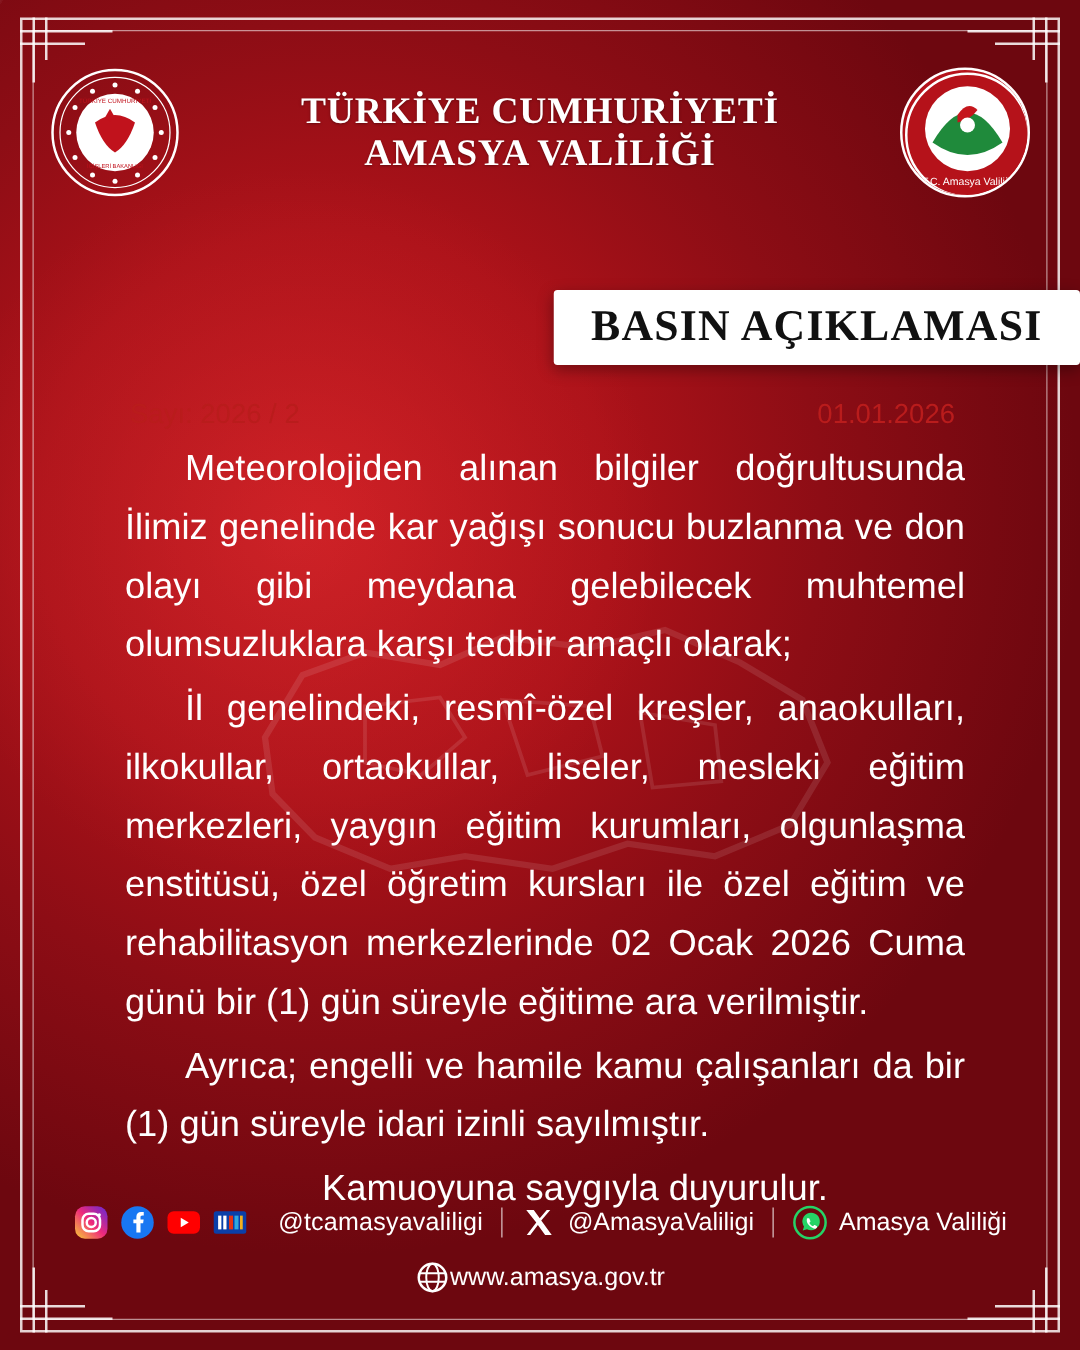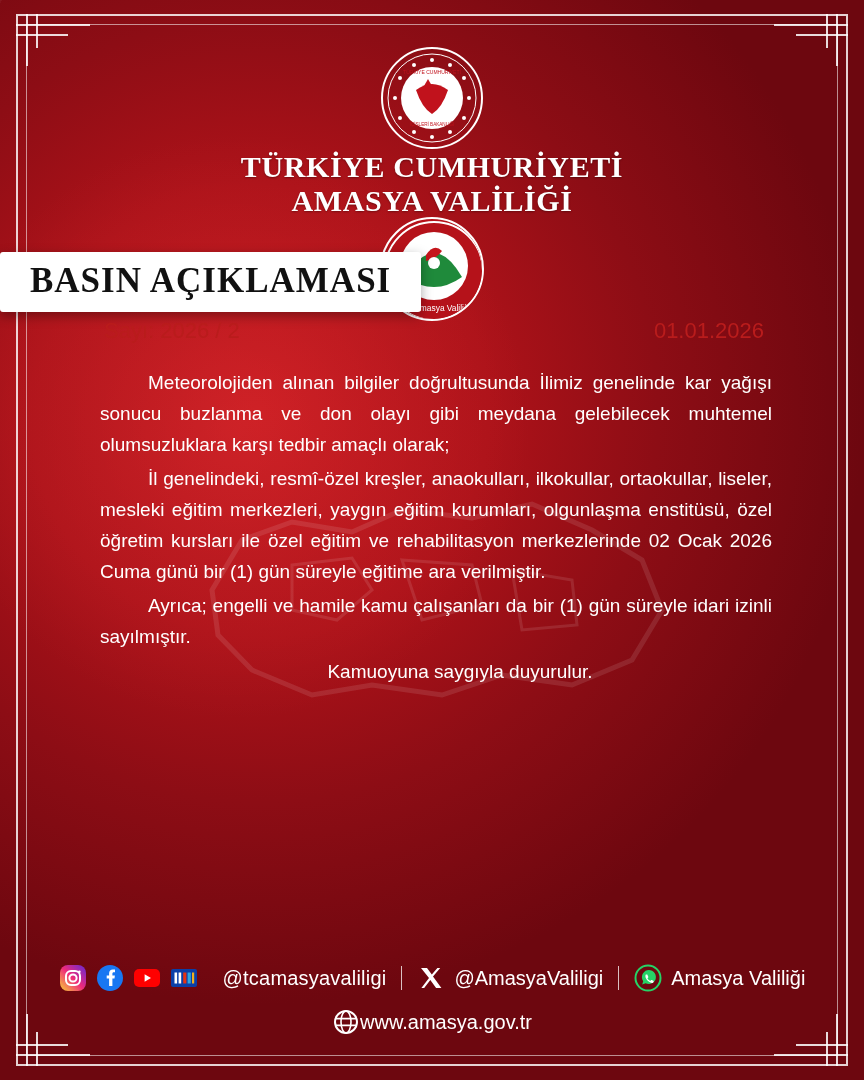--- a/index.html
+++ b/index.html
@@ -74,21 +74,20 @@
   .corner .v2 { left: 20px; top: 0; height: 34px; }
 
   
   .header {
     position: absolute;
     left: 40px; right: 40px; top: 46px;
     height: 120px;
     display: flex;
     align-items: center;
     justify-content: space-between;
-    flex-direction: column;
   }
   .emblem {
     width: 104px; height: 104px;
     flex: 0 0 104px;
     position: relative;
   }
   .titles {
     flex: 1 1 auto;
     text-align: center;
     color: #fff;
@@ -116,21 +115,21 @@
     background: radial-gradient(circle at 50% 45%, #d4151c 0%, #b0111a 70%, #8d0d15 100%);
     border: 2px solid #ffffff;
     position: relative;
     overflow: hidden;
   }
 
   
   .banner-wrap {
     position: absolute;
     left: 0; right: 0; top: 232px;
-    display: flex; justify-content: flex-start; margin-top: 20px;
+    display: flex; justify-content: flex-end;
   }
   .banner {
     background: #fff;
     color: #111;
     font-family: "Liberation Serif", serif;
     font-weight: bold;
     font-size: 35px;
     letter-spacing: 1px;
     padding: 9px 30px 11px;
     border-radius: 3px;
@@ -142,23 +141,23 @@
     position: absolute;
     left: 104px; right: 100px; top: 318px;
     display: flex; justify-content: space-between;
     color: #b91c1c;
     font-size: 22px;
   }
 
   
   .content {
     position: absolute;
-    left: 100px; right: 92px; top: 368px;
+    left: 100px; right: 92px; top: 352px;
     color: #fff;
-    font-size: 19px;
+    font-size: 29px;
     line-height: 1.62;
   }
   .content p {
     margin: 0 0 4px;
     text-align: justify;
     text-justify: inter-word;
   }
   .content p.indent { text-indent: 48px; }
   .content p.last { text-align: center; }
   .content b { font-weight: normal; }

